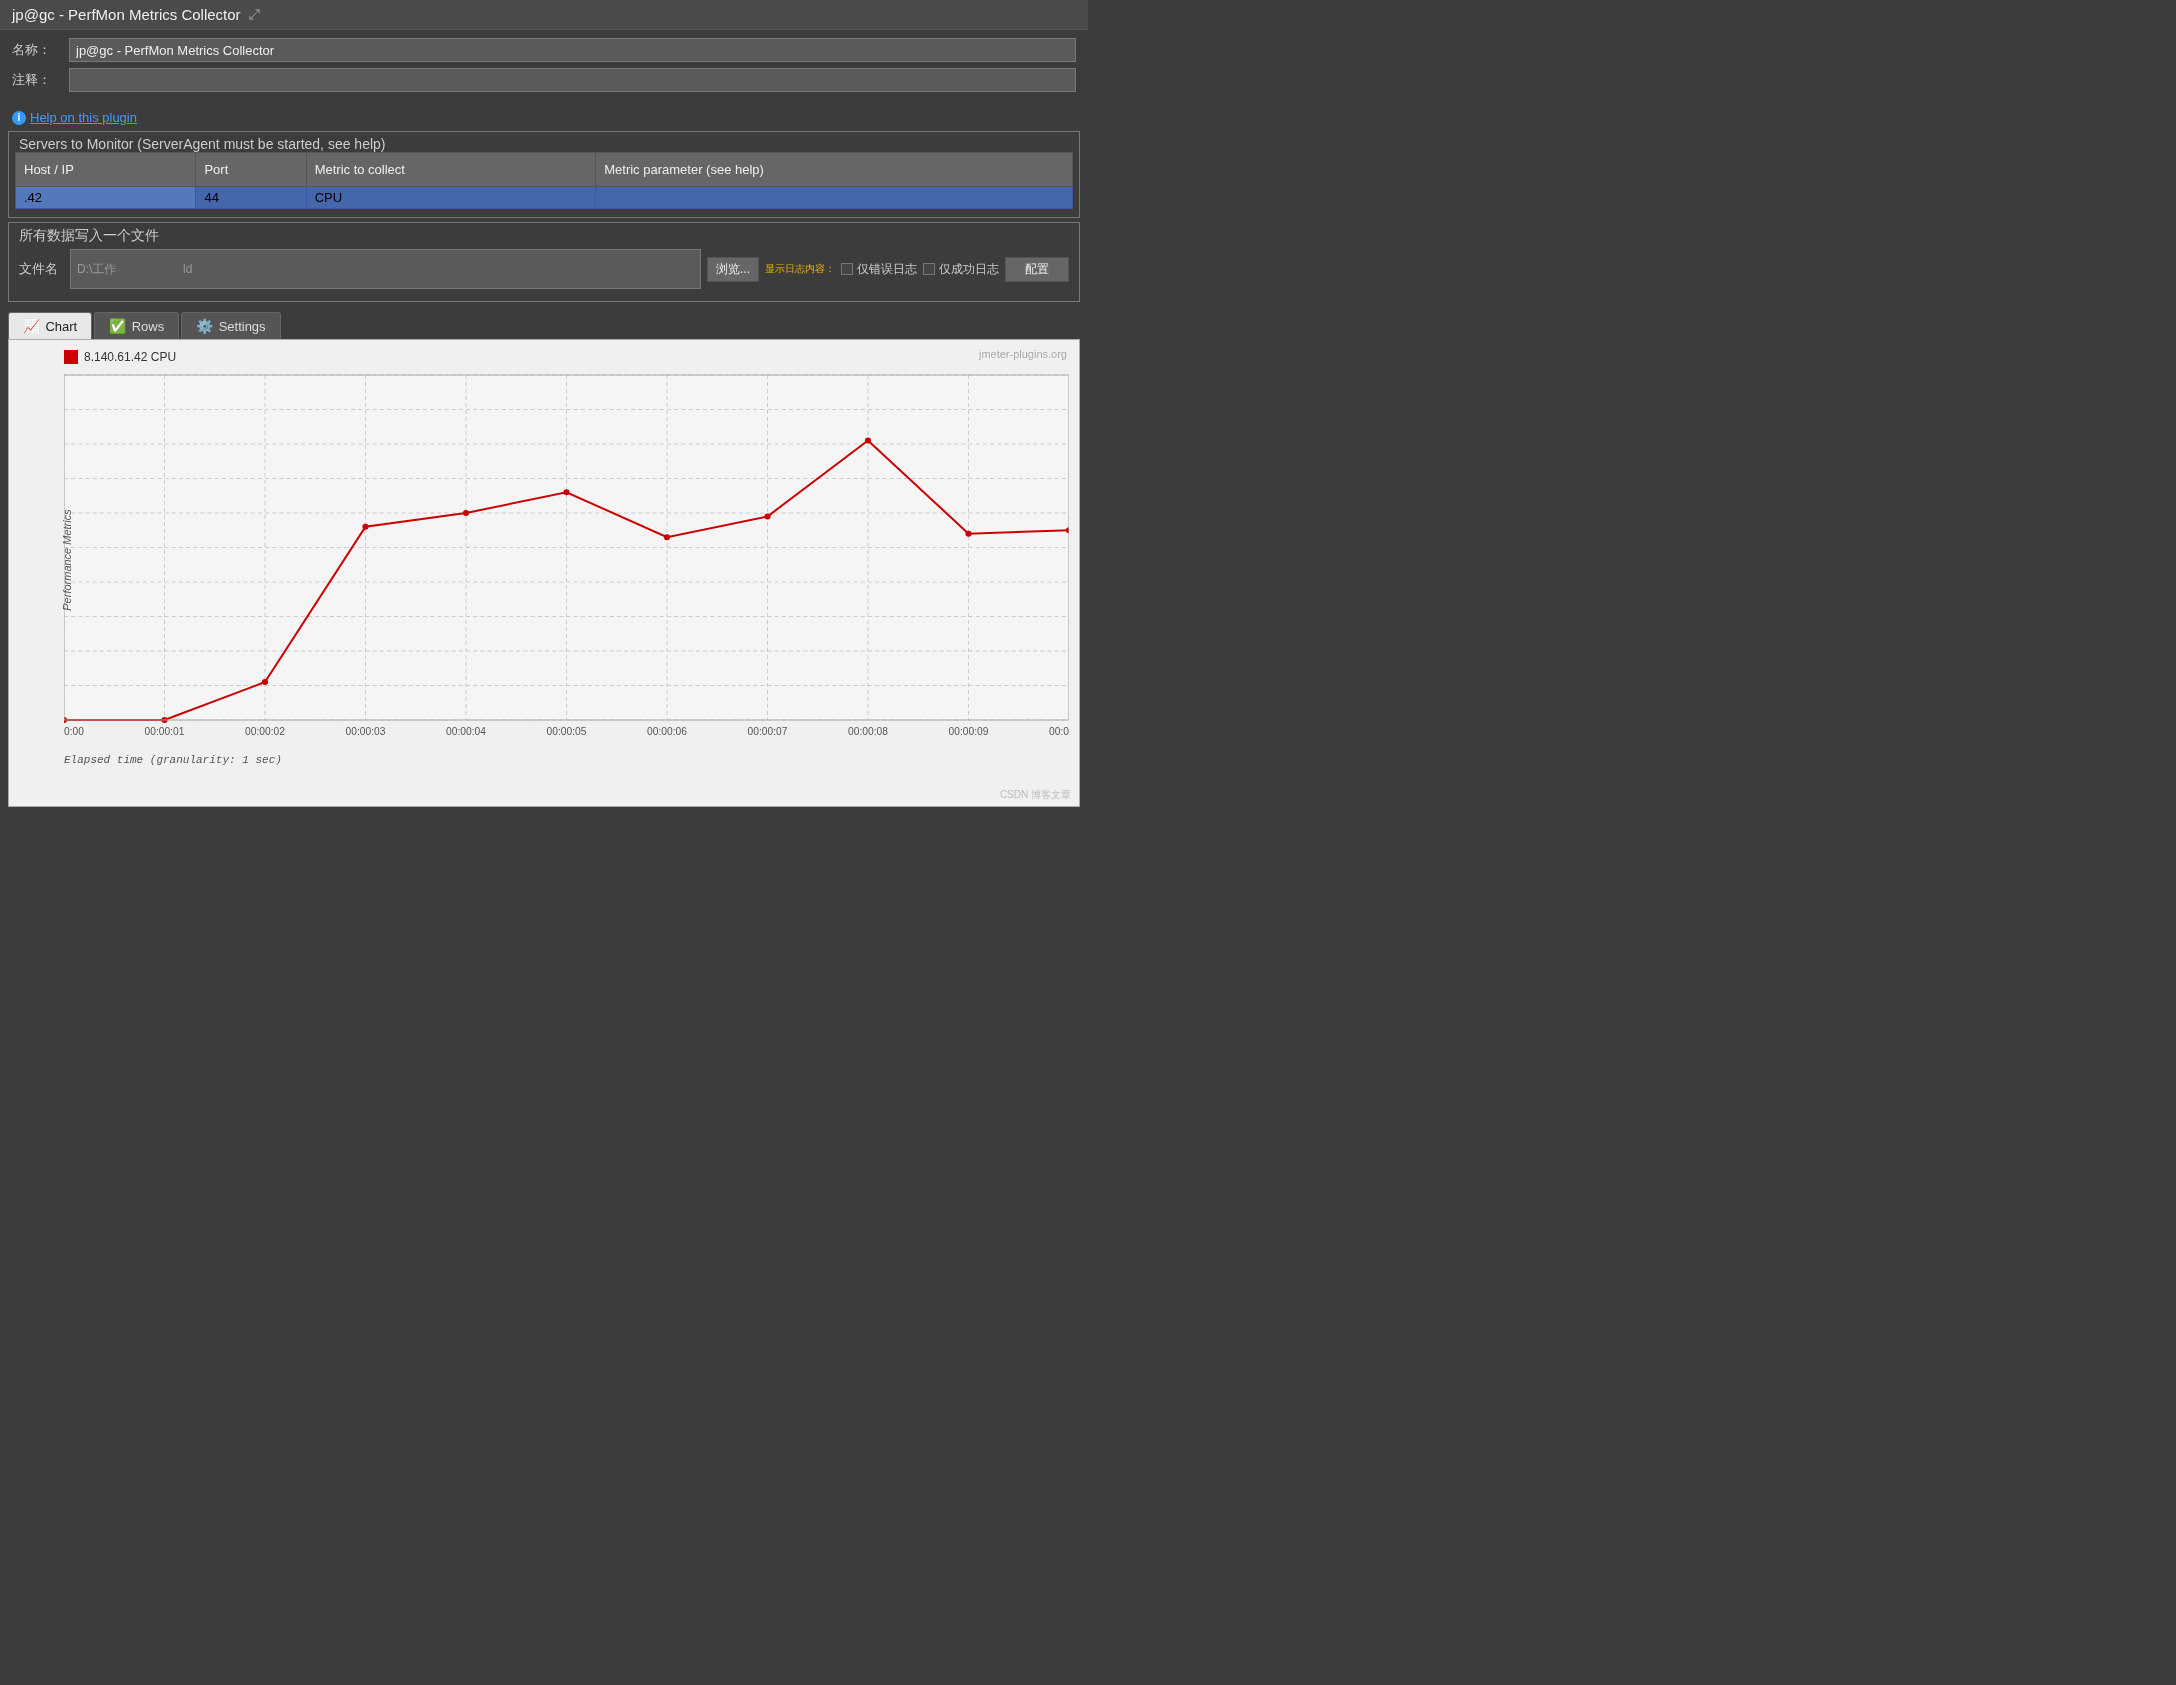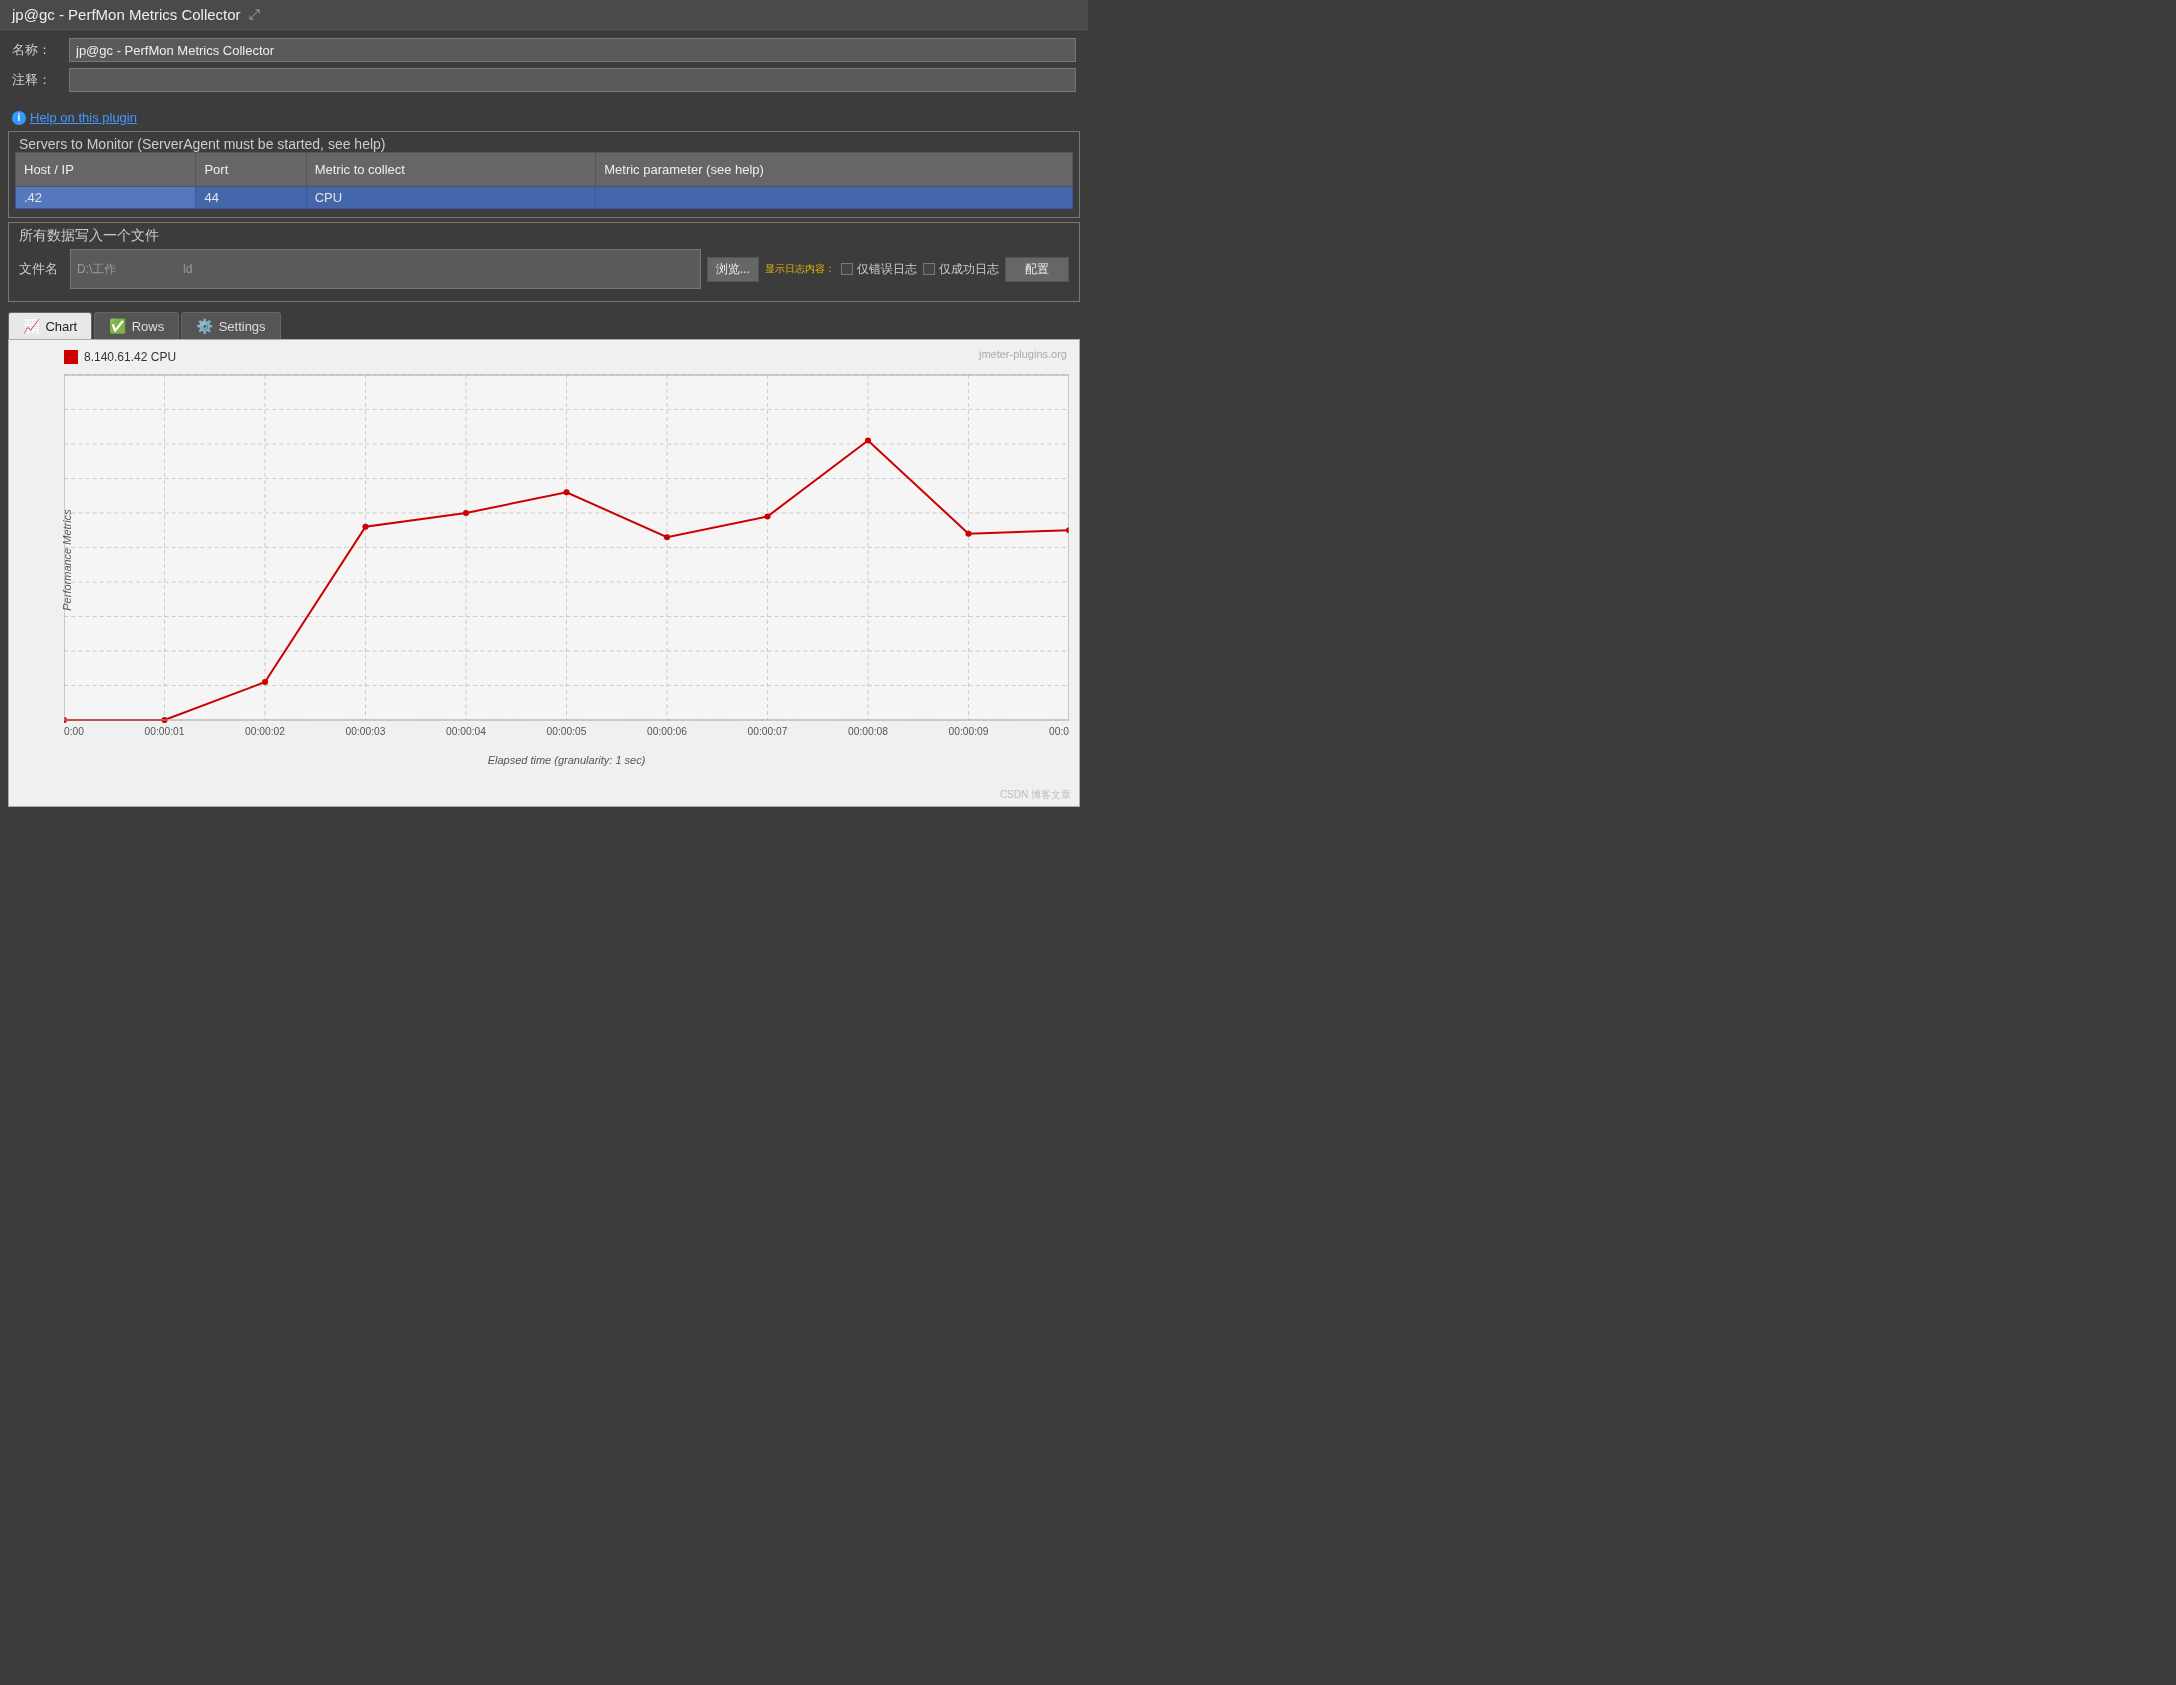--- a/index.html
+++ b/index.html
@@ -98,21 +98,21 @@
       background: #666;
       color: #eee;
       padding: 9px 8px;
       text-align: left;
       font-weight: normal;
       font-size: 13px;
       border: 1px solid #555;
     }
     .servers-table td {
       background: #4466aa;
-      color: #e5e5e5;
+      color: #000000;
       padding: 3px 8px;
       font-size: 13px;
       border: 1px solid #4055aa;
     }
     .servers-table td:first-child {
       background: #5577bb;
     }
 
     .row-buttons {
       display: flex;
@@ -252,25 +252,26 @@
       font-size: 11px;
       color: #555;
       white-space: nowrap;
       font-style: italic;
     }
     .chart-svg {
       width: 100%;
       height: 100%;
     }
     .x-axis-label {
-      text-align: center;
+      text-align: left;
       font-size: 11px;
       color: #555;
       font-style: italic;
       margin-top: 4px;
+      font-family: Liberation Mono, monospace;
     }
     .csdn-watermark {
       position: absolute;
       bottom: 4px;
       right: 8px;
       font-size: 10px;
       color: #bbb;
     }
   </style>
 </head>

